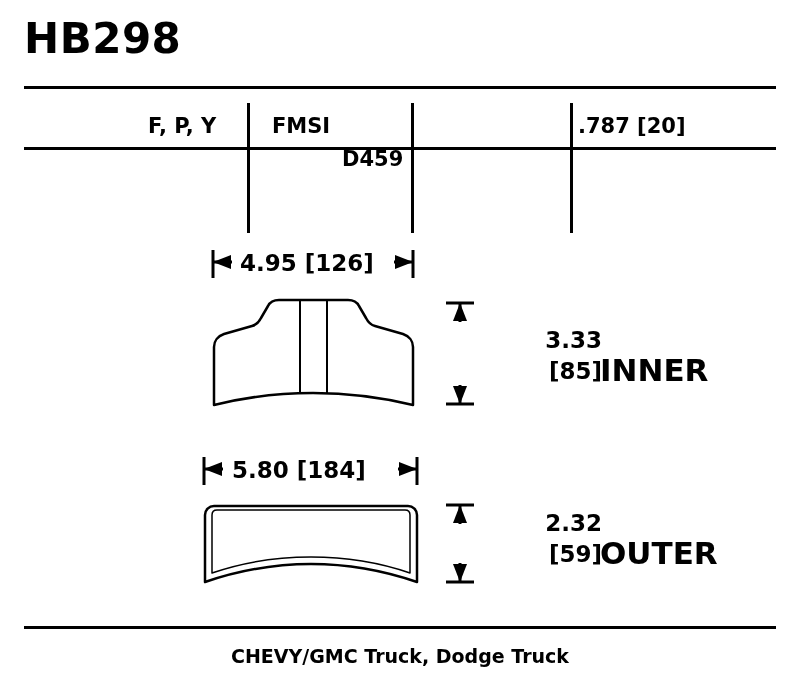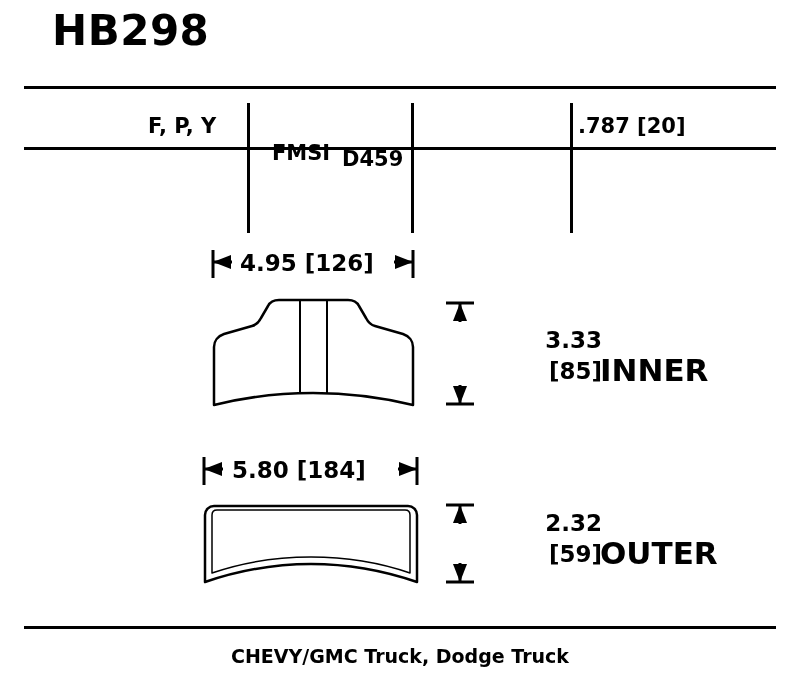--- a/index.html
+++ b/index.html
@@ -20,27 +20,26 @@
 
   .rule {
     position: absolute;
     background: #000000;
   }
 
   
   .part-number {
     position: absolute;
     left: 24px;
-    top: 10px;
+    top: 18px;
     font-size: 42px;
     font-weight: bold;
     letter-spacing: 0.5px;
     color: #000000;
     line-height: 1;
-    margin-left: 28px;
   }
 
   
   .spec-text {
     position: absolute;
     font-size: 21px;
     font-weight: bold;
     color: #000000;
     white-space: nowrap;
   }
@@ -92,21 +91,21 @@
 </head>
 <body>
 
 <div id="page">
 
   <div class="part-number">HB298</div>
 
   <div class="rule" style="left:24px; top:86px; width:752px; height:3px;"></div>
 
   <div class="spec-text" style="left:148px; top:114px;">F, P, Y</div>
-  <div class="spec-text" style="left:272px; top:114px;margin-top:27px;">FMSI</div>
+  <div class="spec-text" style="left:272px; top:114px;">FMSI</div>
   <div class="spec-text" style="left:342px; top:114px;margin-top:33px;">D459</div>
   <div class="spec-text" style="left:578px; top:114px;">.787 [20]</div>
 
   <div class="rule" style="left:247px; top:103px; width:3px; height:130px;"></div>
   <div class="rule" style="left:411px; top:103px; width:3px; height:130px;"></div>
   <div class="rule" style="left:570px; top:103px; width:3px; height:130px;"></div>
 
   <div class="rule" style="left:24px; top:147px; width:752px; height:3px;"></div>
 
   <svg width="800" height="691" viewBox="0 0 800 691">

